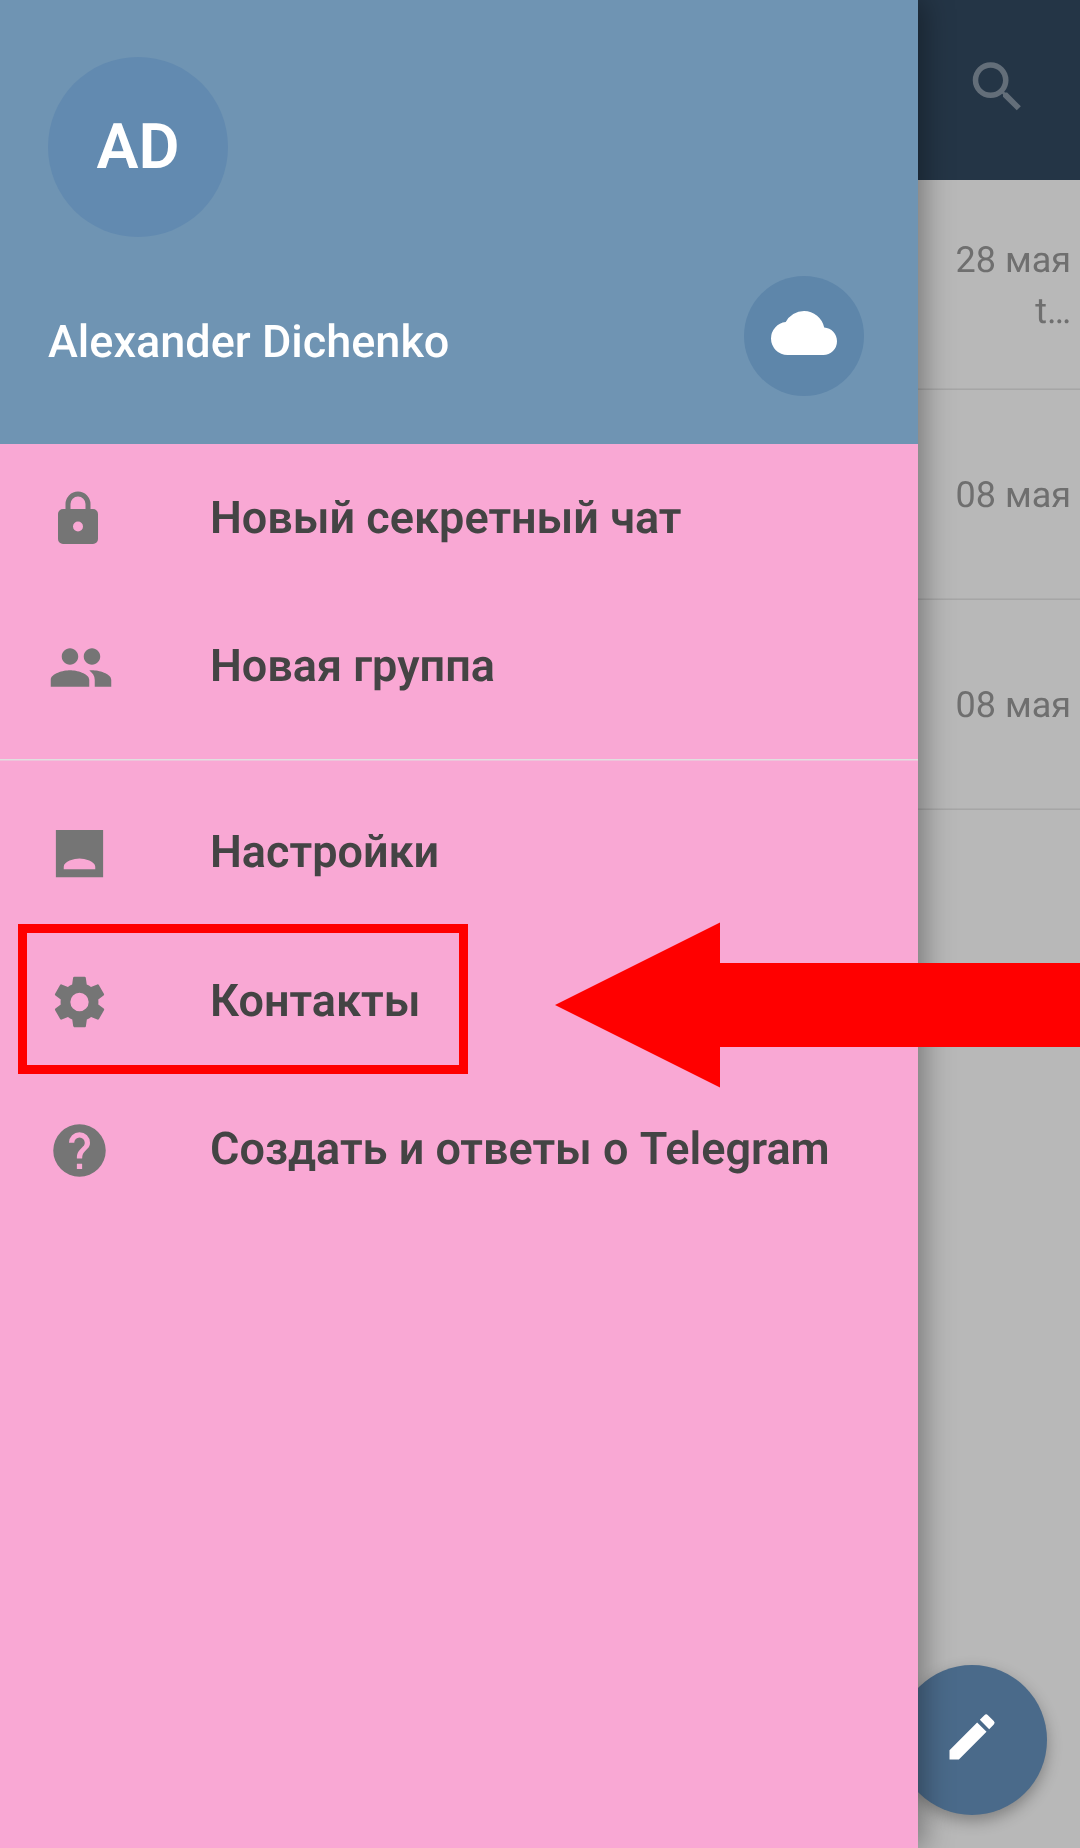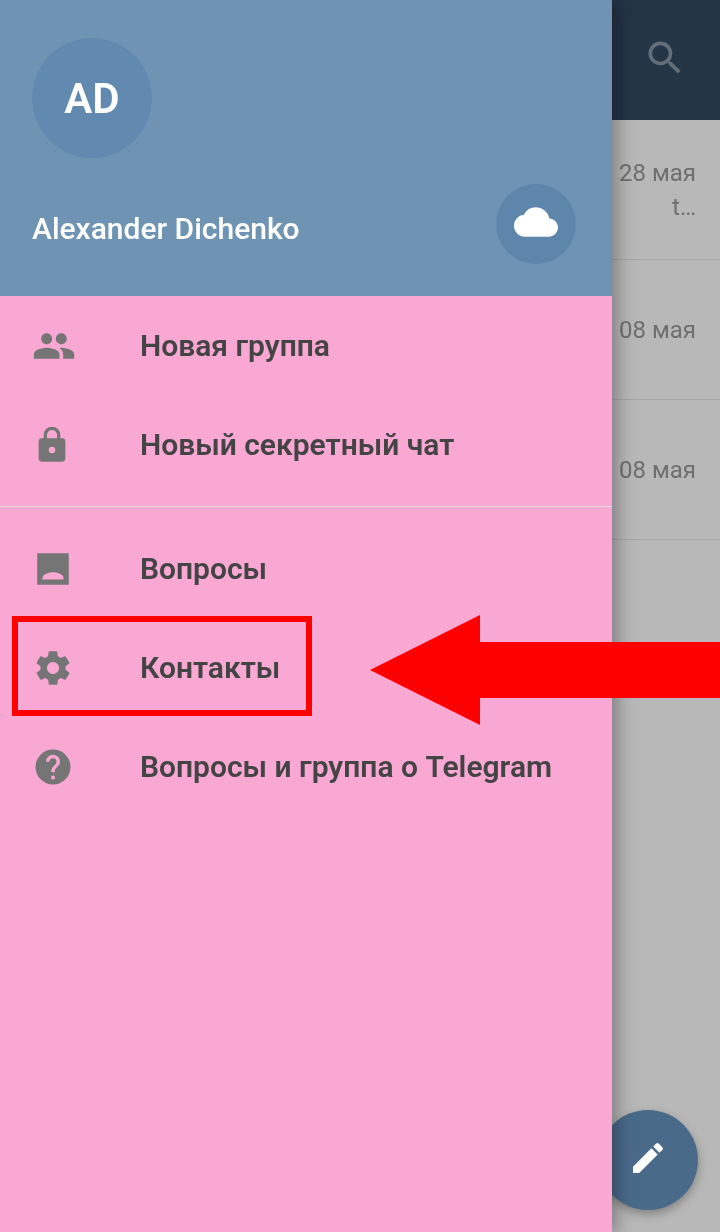--- a/index.html
+++ b/index.html
@@ -3,21 +3,21 @@
 <meta charset="utf-8">
 <style>
   * { box-sizing: border-box; margin: 0; padding: 0; }
   html, body { width: 720px; height: 1232px; overflow: hidden; font-family: -apple-system, Roboto, "Helvetica Neue", Arial, sans-serif; }
   .root { position: relative; width: 720px; height: 1232px; background: #ffffff; }
 
   
   .bg-header { position: absolute; top: 0; right: 0; width: 110px; height: 120px; background: #334a62; display: flex; align-items: center; justify-content: center; }
   .bg-header svg { fill: #8a99a8; }
   .bg-chat { position: absolute; top: 120px; right: 0; width: 110px; bottom: 0; background: #ffffff; }
-  .bg-chat .row { height: 140px; border-bottom: 1px solid #e6e6e6; display: flex; flex-direction: column; justify-content: center; align-items: flex-end; padding-right: 24px; }
+  .bg-chat .row { height: 140px; border-bottom: 1px solid #e6e6e6; display: flex; flex-direction: column; justify-content: center; align-items: flex-end; padding-right: 6px; }
   .bg-chat .row .date { color: #9a9a9a; font-size: 24px; white-space: nowrap; }
   .bg-chat .row .preview { color: #9a9a9a; font-size: 24px; margin-top: 6px; }
   .scrim { position: absolute; top: 0; right: 0; width: 110px; bottom: 0; background: rgba(0,0,0,0.28); }
 
   .fab { position: absolute; right: 22px; bottom: 22px; width: 100px; height: 100px; border-radius: 50%; background: #4a6a8a; display: flex; align-items: center; justify-content: center; box-shadow: 0 4px 10px rgba(0,0,0,0.3); }
   .fab svg { fill: #ffffff; }
 
   
   .drawer { position: absolute; top: 0; left: 0; width: 612px; height: 1232px; background: #f9a8d4; box-shadow: 4px 0 18px rgba(0,0,0,0.35); display: flex; flex-direction: column; }
   .drawer-header { height: 296px; background: #6f94b3; position: relative; color: #ffffff; }
@@ -85,66 +85,66 @@
               <path d="M19.35 10.04A7.49 7.49 0 0012 4a7.5 7.5 0 00-6.65 4.04A5.994 5.994 0 000 14a6 6 0 006 6h13a5 5 0 005-5c0-2.64-2.05-4.78-4.65-4.96z"></path>
             </svg>
         </span>
       </div>
     </div>
 
     <div class="menu">
 
       <div class="menu-item">
         <span class="icon-slot">
+          <svg width="40" height="40" viewBox="0 0 24 24">
+              <path d="M18 8h-1V6a5 5 0 00-10 0v2H6a2 2 0 00-2 2v10a2 2 0 002 2h12a2 2 0 002-2V10a2 2 0 00-2-2zM9 6a3 3 0 016 0v2H9V6zm3 11a2 2 0 110-4 2 2 0 010 4z"></path>
+            </svg>
+        </span>
+        <span class="label">Новый секретный чат</span>
+      </div>
+
+      <div class="menu-item">
+        <span class="icon-slot">
           <svg width="44" height="44" viewBox="0 0 24 24">
               <path d="M16 11c1.66 0 2.99-1.34 2.99-3S17.66 5 16 5s-3 1.34-3 3 1.34 3 3 3zm-8 0c1.66 0 2.99-1.34 2.99-3S9.66 5 8 5 5 6.34 5 8s1.34 3 3 3zm0 2c-2.33 0-7 1.17-7 3.5V19h14v-2.5C15 14.17 10.33 13 8 13zm8 0c-.29 0-.62.02-.97.05 1.16.84 1.97 1.97 1.97 3.45V19h6v-2.5c0-2.33-4.67-3.5-7-3.5z"></path>
             </svg>
         </span>
         <span class="label">Новая группа</span>
-      </div>
-
-      <div class="menu-item">
-        <span class="icon-slot">
-          <svg width="40" height="40" viewBox="0 0 24 24">
-              <path d="M18 8h-1V6a5 5 0 00-10 0v2H6a2 2 0 00-2 2v10a2 2 0 002 2h12a2 2 0 002-2V10a2 2 0 00-2-2zM9 6a3 3 0 016 0v2H9V6zm3 11a2 2 0 110-4 2 2 0 010 4z"></path>
-            </svg>
-        </span>
-        <span class="label">Новый секретный чат</span>
       </div>
 
 
       <div class="divider"></div>
 
       <div class="menu-item">
         <span class="icon-slot">
           <svg width="42" height="42" viewBox="0 0 24 24">
               <path d="M3 3h18v18H3V3zm9 4a3 3 0 110 6 3 3 0 010-6zm-6 11h12v-1c0-2-4-3.1-6-3.1S6 15 6 17v1z"></path>
             </svg>
         </span>
-        <span class="label">Вопросы</span>
+        <span class="label">Настройки</span>
       </div>
 
 
 
       <div class="menu-item">
         <span class="icon-slot">
           <svg width="42" height="42" viewBox="0 0 24 24">
               <path d="M19.14 12.94a7.14 7.14 0 000-1.88l2.03-1.58a.5.5 0 00.12-.64l-1.92-3.32a.5.5 0 00-.6-.22l-2.39.96a7.03 7.03 0 00-1.62-.94l-.36-2.54a.5.5 0 00-.5-.42h-3.84a.5.5 0 00-.5.42l-.36 2.54c-.58.24-1.12.55-1.62.94l-2.39-.96a.5.5 0 00-.6.22L2.71 8.84a.5.5 0 00.12.64l2.03 1.58a7.14 7.14 0 000 1.88l-2.03 1.58a.5.5 0 00-.12.64l1.92 3.32c.13.22.39.31.6.22l2.39-.96c.5.39 1.04.7 1.62.94l.36 2.54c.4.24.25.42.5.42h3.84c.25 0 .46-.18.5-.42l.36-2.54c.58-.24 1.12-.55 1.62-.94l2.39.96c.21.09.47 0 .6-.22l1.92-3.32a.5.5 0 00-.12-.64l-2.03-1.58zM12 15.5A3.5 3.5 0 1112 8.5a3.5 3.5 0 010 7z"></path>
             </svg>
         </span>
         <span class="label">Контакты</span>
       </div>
 
       <div class="menu-item">
         <span class="icon-slot">
           <svg width="42" height="42" viewBox="0 0 24 24">
               <path d="M12 2a10 10 0 100 20 10 10 0 000-20zm1 17h-2v-2h2v2zm2.07-7.75l-.9.92C13.45 12.9 13 13.5 13 15h-2v-.5c0-1.1.45-2.1 1.17-2.83l1.24-1.26c.37-.36.59-.86.59-1.41a2 2 0 00-4 0H8a4 4 0 018 0c0 .88-.36 1.68-.93 2.25z"></path>
             </svg>
         </span>
-        <span class="label">Вопросы и группа о Telegram</span>
+        <span class="label">Создать и ответы о Telegram</span>
       </div>
 
     </div>
   </div>
 
   <div class="highlight-box" style="left:12px; top:616px; width:300px; height:100px;"></div>
 
   <div class="arrow-annot" style="left:370px; top:610px;">
     <svg width="350" height="120" viewBox="0 0 350 120">
       <polygon points="0,60 110,5 110,32 350,32 350,88 110,88 110,115" fill="#ff0000"></polygon>

